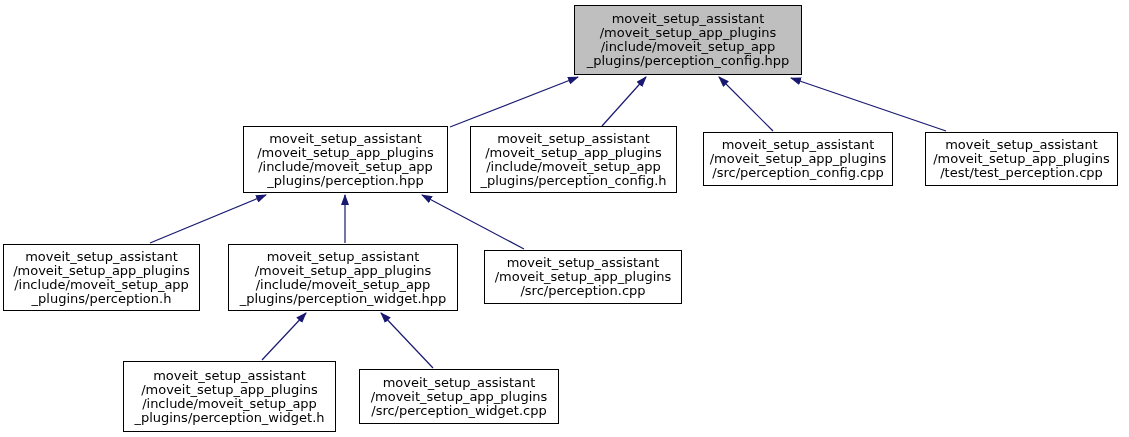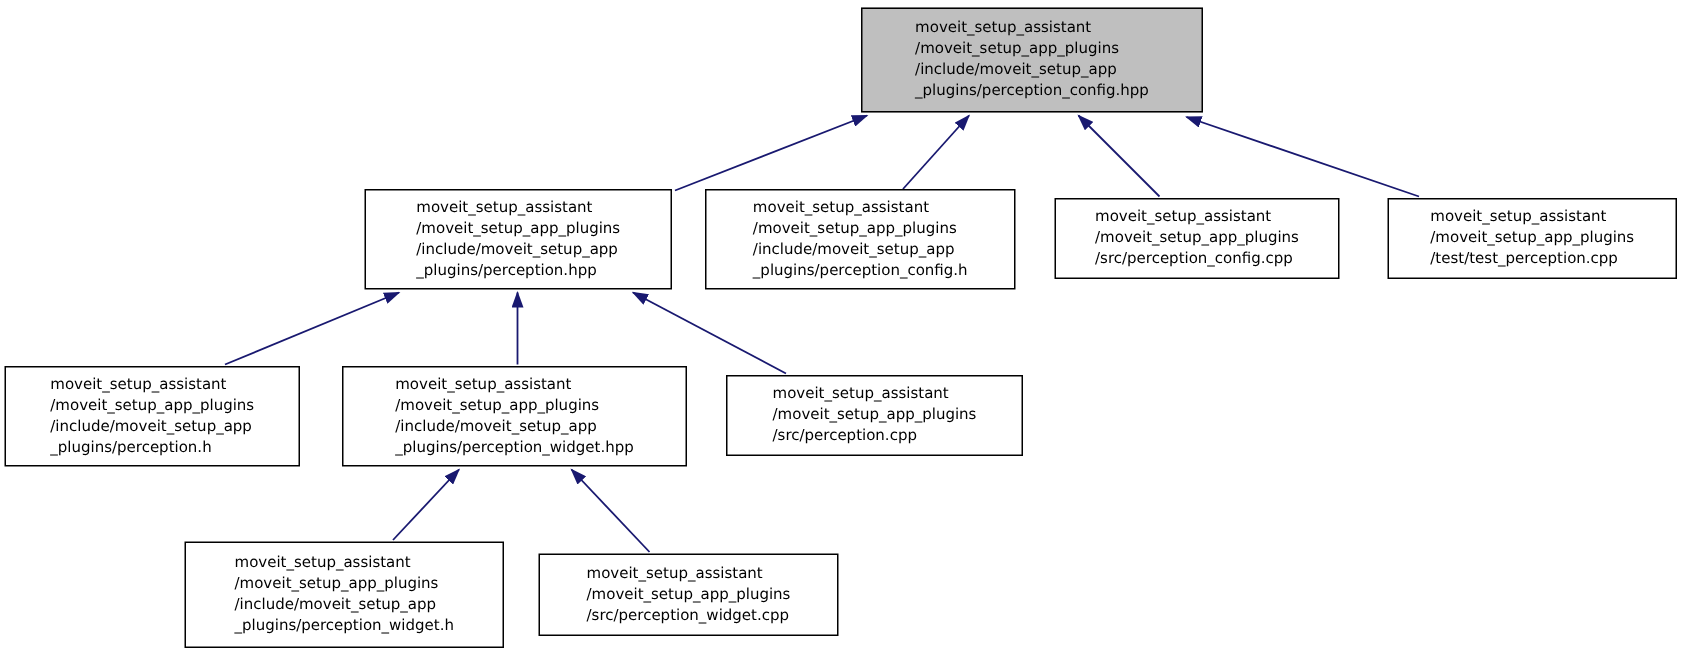--- a/index.html
+++ b/index.html
@@ -30,21 +30,22 @@
     display: flex;
     align-items: center;
     justify-content: center;
     cursor: pointer;
   }
   .node.current {
     background: #bfbfbf;
   }
   .node-label {
     white-space: pre-line;
-    font-size: 10px;
+    text-align: center;
+    font-size: 13px;
     line-height: 14px;
     color: #000000;
   }
 </style>
 </head>
 <body>
 
 <div id="graph">
 
   <svg id="edges" width="1129" height="437" viewBox="0 0 1129 437">

